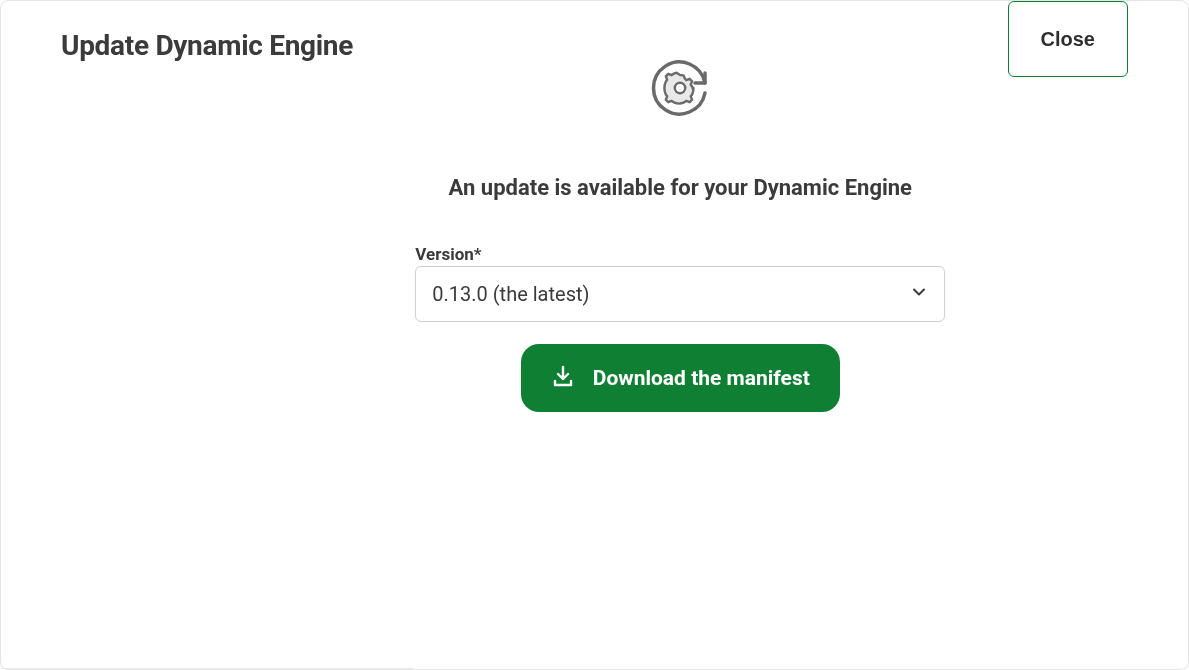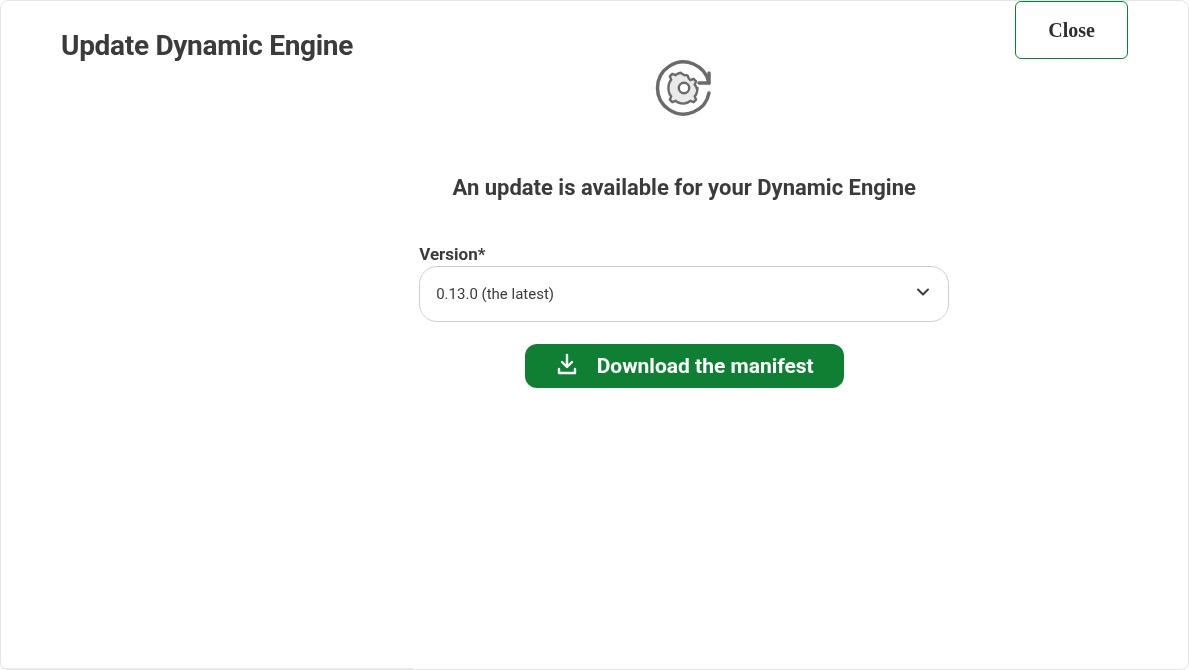--- a/index.html
+++ b/index.html
@@ -64,24 +64,24 @@
       display: block;
       margin-bottom: 2px;
     }
     .select-wrap {
       position: relative;
     }
     .select {
       width: 100%;
       height: 56px;
       border: 1px solid #cfcfcf;
-      border-radius: 18px;
+      border-radius: 6px;
       background: #ffffff;
       padding: 0 46px 0 16px;
-      font-size: 15px;
+      font-size: 20px;
       color: #3b3b3b;
       font-family: inherit;
       appearance: none;
       -webkit-appearance: none;
       cursor: pointer;
     }
     .chevron {
       position: absolute;
       right: 18px;
       top: 50%;
@@ -90,45 +90,45 @@
     }
     .download-row {
       margin-top: 22px;
       display: flex;
       justify-content: center;
     }
     .download-btn {
       background: #0f8033;
       color: #ffffff;
       border: none;
-      border-radius: 12px;
-      height: 44px;
+      border-radius: 18px;
+      height: 68px;
       padding: 0 30px;
       font-size: 21px;
       font-weight: 700;
       display: inline-flex;
       align-items: center;
       gap: 18px;
       cursor: pointer;
       font-family: inherit;
     }
     .footer {
       padding: 0 60px 30px 60px;
     }
     .close-btn {
       background: #ffffff;
       color: #2e2e2e;
       border: 1px solid #0f8033;
       border-radius: 6px;
-      height: 58px;
+      height: 76px;
       padding: 0 32px;
       font-size: 20px;
       font-weight: 600;
       cursor: pointer;
-      font-family: Liberation Serif, serif;
+      font-family: Liberation Sans, sans-serif;
     }
   </style>
 </head>
 <body>
 
 <div class="dialog">
 
   <div class="header">
     <h1 class="title">Update Dynamic Engine</h1>
   </div>

